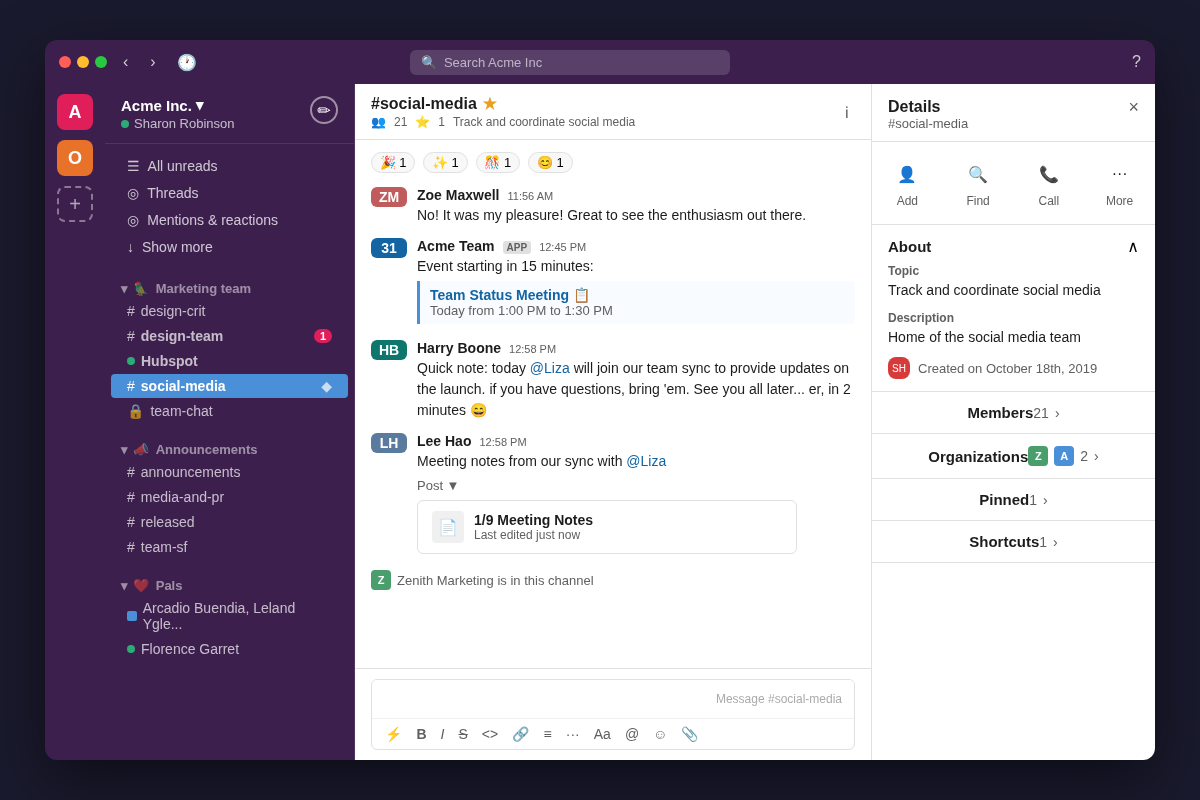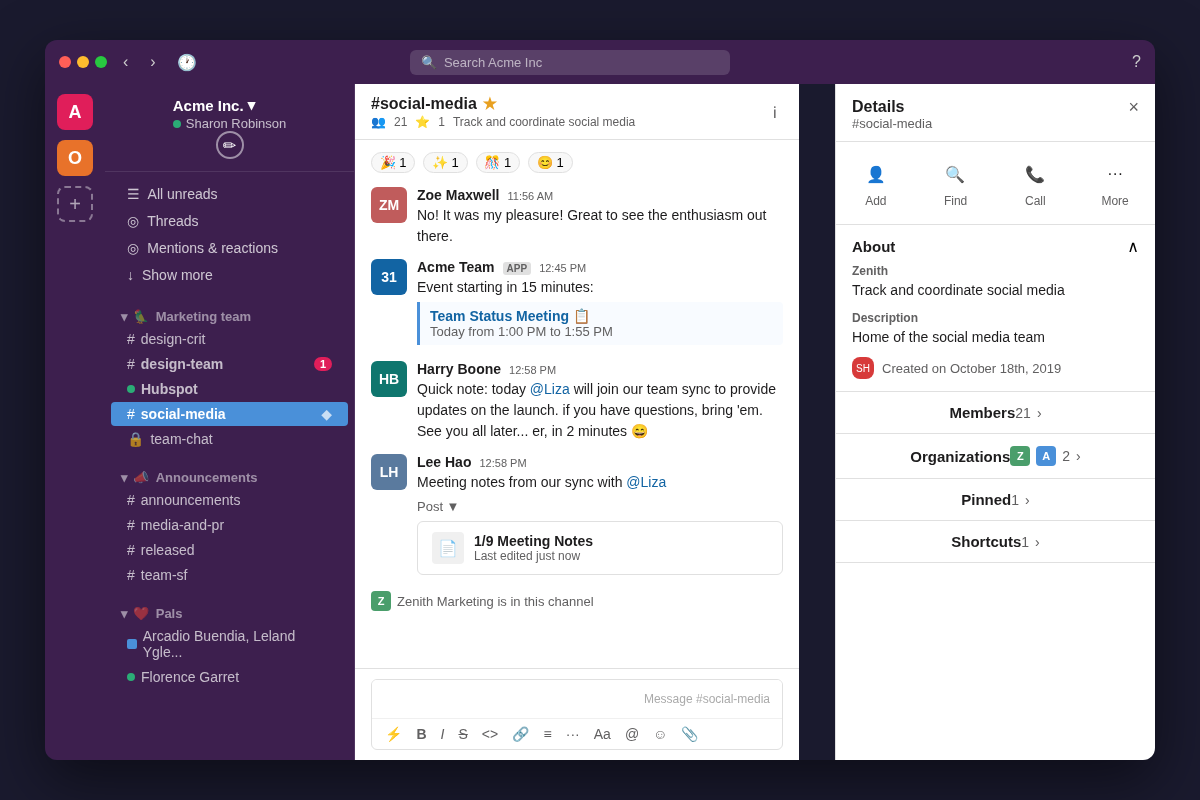--- a/index.html
+++ b/index.html
@@ -99,24 +99,22 @@
       flex-direction: column;
       overflow-y: auto;
       border-right: 1px solid rgba(255,255,255,0.1);
     }
     .sidebar::-webkit-scrollbar { width: 4px; }
     .sidebar::-webkit-scrollbar-thumb { background: rgba(255,255,255,0.2); border-radius: 2px; }
 
     .sidebar-header {
       padding: 12px 16px;
       display: flex;
-      align-items: center;
       justify-content: space-between;
       border-bottom: 1px solid rgba(255,255,255,0.1);
-      flex-direction: column;
     }
     .workspace-name {
       font-weight: 700; color: #fff; font-size: 15px;
       display: flex; align-items: center; gap: 4px;
     }
     .online-dot { width: 8px; height: 8px; border-radius: 50%; background: #2bac76; display: inline-block; }
     .user-name { color: rgba(255,255,255,0.7); font-size: 13px; }
     .compose-btn {
       background: none; border: 2px solid rgba(255,255,255,0.5);
       border-radius: 50%; width: 28px; height: 28px;
@@ -214,21 +212,21 @@
       display: flex; align-items: center; gap: 3px;
     }
 
     .message {
       padding: 6px 16px;
       display: flex;
       gap: 10px;
       align-items: flex-start;
     }
     .avatar {
-      width: 36px; height: 36px; border-radius: 6px;
+      width: 36px; height: 20px; border-radius: 6px;
       flex-shrink: 0; display: flex; align-items: center;
       justify-content: center; font-weight: 700; font-size: 14px;
       color: #fff;
     }
     .message-body { flex: 1; }
     .message-header {
       display: flex; align-items: baseline; gap: 8px; margin-bottom: 2px;
     }
     .msg-author { font-weight: 700; font-size: 14px; color: #1d1c1d; }
     .msg-time { font-size: 11px; color: #616061; }
@@ -300,28 +298,27 @@
       padding: 4px 8px; border-top: 1px solid #f0f0f0;
     }
     .tool-btn {
       background: none; border: none; cursor: pointer;
       color: #616061; font-size: 14px; padding: 3px 5px;
       border-radius: 3px;
     }
 
     
     .details-panel {
-      width: 320px;
+      width: 284px;
       background: #fff;
       border-left: 1px solid #e0e0e0;
       display: flex;
       flex-direction: column;
       flex-shrink: 0;
       overflow-y: auto;
-      margin-left: 36px;
     }
     .details-panel::-webkit-scrollbar { width: 4px; }
     .details-panel::-webkit-scrollbar-thumb { background: #ccc; border-radius: 2px; }
 
     .details-header {
       padding: 14px 16px 10px;
       display: flex;
       align-items: flex-start;
       justify-content: space-between;
       border-bottom: 1px solid #e0e0e0;
@@ -567,21 +564,21 @@
           <div class="avatar" style="background:#1264a3;">31</div>
           <div class="message-body">
             <div class="message-header">
               <span class="msg-author">Acme Team</span>
               <span class="msg-app-badge">APP</span>
               <span class="msg-time">12:45 PM</span>
             </div>
             <div class="msg-text">Event starting in 15 minutes:</div>
             <div class="event-card">
               <div class="event-title">Team Status Meeting 📋</div>
-              <div class="event-time">Today from 1:00 PM to 1:55 PM</div>
+              <div class="event-time">Today from 1:00 PM to 1:30 PM</div>
             </div>
           </div>
         </div>
 
         <div class="message">
           <div class="avatar" style="background:#0f766e;">HB</div>
           <div class="message-body">
             <div class="message-header">
               <span class="msg-author">Harry Boone</span>
               <span class="msg-time">12:58 PM</span>
@@ -669,21 +666,21 @@
           <span class="action-label">More</span>
         </div>
       </div>
 
       <div class="details-section">
         <div class="section-header-row">
           <span class="section-title">About</span>
           <span>∧</span>
         </div>
         <div style="margin-bottom:10px;">
-          <div class="field-label">Zenith</div>
+          <div class="field-label">Topic</div>
           <div class="field-value">Track and coordinate social media</div>
         </div>
         <div style="margin-bottom:10px;">
           <div class="field-label">Description</div>
           <div class="field-value">Home of the social media team</div>
         </div>
         <div class="created-row">
           <div class="creator-avatar">SH</div>
           <span style="font-size:13px;color:#616061;">Created on October 18th, 2019</span>
         </div>

